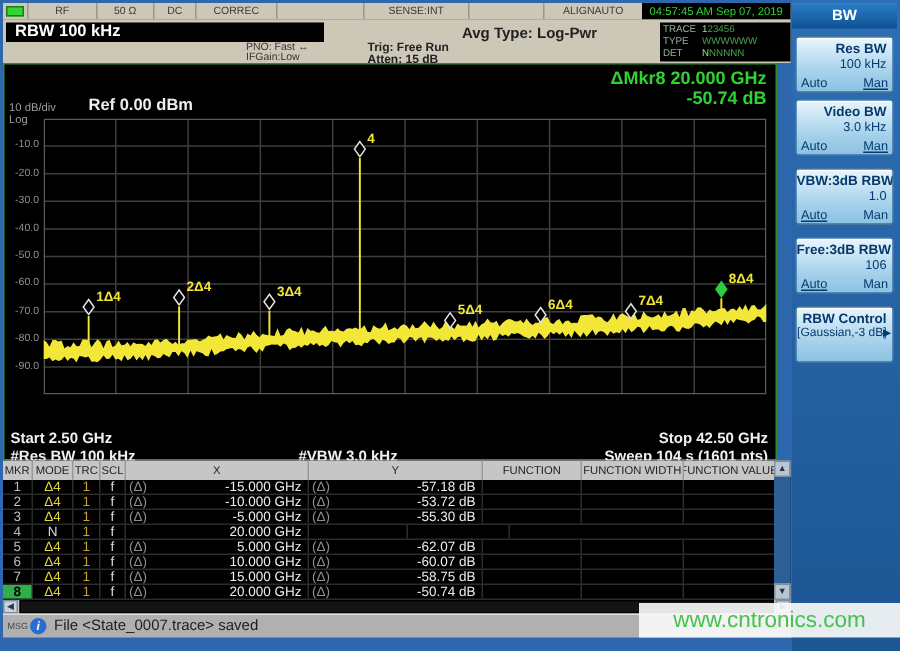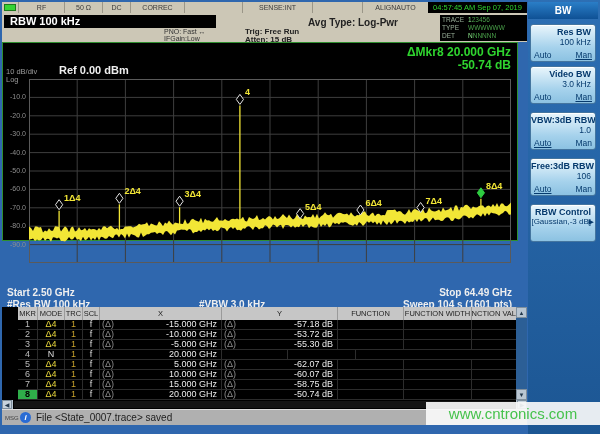--- a/index.html
+++ b/index.html
@@ -19,32 +19,32 @@
   .meas-title{position:absolute;left:2px;top:2px;width:212px;height:13px;background:#000;color:#fff;font-size:11px;font-weight:bold;line-height:13px;padding-left:6px;}
   .small-ann{position:absolute;font-size:7px;color:#333;white-space:nowrap;}
   .bold-ann{position:absolute;font-size:8px;font-weight:bold;color:#222;white-space:nowrap;}
   .trace-box{position:absolute;left:438px;top:2px;width:87px;height:26px;background:#000;padding:1px 2px;}
   .tl-row{display:flex;height:8px;font-size:6.5px;line-height:8px;}
   .tl-lab{width:26px;color:#9ab09a;}
   .tl-ch{width:9px;text-align:center;color:#49a049;}
   .tl-ch.on{color:#8fe98f;}
 
   
-  .display{position:absolute;left:0;top:40px;width:516px;height:199px;background:#000;border:1px solid #2f8f2f;}
+  .display{position:absolute;left:0;top:40px;width:516px;height:265px;background:#000;border:1px solid #2f8f2f;}
   .readout{position:absolute;right:6px;top:3px;text-align:right;color:#2fd42f;font-size:12px;font-weight:bold;line-height:13px;white-space:nowrap;}
   .ref{position:absolute;left:56px;top:21px;color:#eee;font-size:11px;font-weight:bold;}
   .scale{position:absolute;left:3px;top:24px;color:#9a9a9a;font-size:7.5px;}
   .logl{position:absolute;left:3px;top:32px;color:#9a9a9a;font-size:7.5px;}
   .ylab{position:absolute;left:0;width:23px;text-align:right;color:#8f8f8f;font-size:7px;}
   .gsvg{position:absolute;left:26px;top:36px;}
   .annot{position:absolute;color:#efefef;font-size:10px;font-weight:bold;white-space:nowrap;}
 
   
   .mtable{position:absolute;left:0;top:305px;width:525px;height:93px;display:flex;background:#000;}
-  .tleft{width:514px;padding-left:16px;}
+  .tleft{width:514px;}
   .thead{display:flex;height:13px;background:#c6c6c6;font-size:7.5px;color:#222;align-items:center;}
   .th{display:flex;align-items:center;justify-content:center;height:100%;border-right:1px solid #9a9a9a;overflow:hidden;white-space:nowrap;}
   .trow{display:flex;height:10px;background:#000;border-bottom:1px solid #2c2c2c;}
   .tc{display:flex;align-items:center;height:100%;border-right:1px solid #2c2c2c;font-size:9px;line-height:9px;overflow:hidden;white-space:nowrap;}
   .w0{width:20px;}.w1{width:27px;}.w2{width:18px;}.w3{width:17px;}.w4{width:122px;}.w5{width:116px;}.w6{width:66px;}.w7{width:68px;}.w8{flex:1;border-right:none;}
   .cen{justify-content:center;}
   .c-mkr{color:#bdbdbd;}
   .c-mkr.sel{background:#2fae4a;color:#000;font-weight:bold;}
   .c-mode{color:#e6d53c;}
   .c-mode.norm{color:#ddd;}
@@ -199,21 +199,21 @@
           <path d="M331.4 126.0 L335.0 131.0 L331.4 136.0 L327.8 131.0 Z" fill="#000" stroke="#e4e4e4" stroke-width="1"></path>
           <text x="336.4" y="127.0" fill="#f2e636" font-size="9" font-weight="bold" font-family="Liberation Sans, DejaVu Sans, sans-serif">6Δ4</text>
           <line x1="391.6" y1="139.5" x2="391.6" y2="134.5" stroke="#f2e636" stroke-width="1.3"></line>
           <path d="M391.6 123.5 L395.2 128.5 L391.6 133.5 L388.0 128.5 Z" fill="#000" stroke="#e4e4e4" stroke-width="1"></path>
           <text x="396.6" y="124.5" fill="#f2e636" font-size="9" font-weight="bold" font-family="Liberation Sans, DejaVu Sans, sans-serif">7Δ4</text>
           <line x1="451.9" y1="134.8" x2="451.9" y2="119.8" stroke="#f2e636" stroke-width="1.3"></line>
           <path d="M451.9 108.8 L455.5 113.8 L451.9 118.8 L448.3 113.8 Z" fill="#2ecc40" stroke="#2ecc40" stroke-width="1"></path>
           <text x="456.9" y="109.8" fill="#f2e636" font-size="9" font-weight="bold" font-family="Liberation Sans, DejaVu Sans, sans-serif">8Δ4</text>
         </svg>
       <div class="annot" style="left:4px;top:244px;">Start 2.50 GHz</div>
-      <div class="annot" style="right:5px;top:244px;">Stop 64.49 GHz</div>
+      <div class="annot" style="right:5px;top:244px;">Stop 42.50 GHz</div>
       <div class="annot" style="left:4px;top:256px;">#Res BW 100 kHz</div>
       <div class="annot" style="left:196px;top:256px;">#VBW 3.0 kHz</div>
       <div class="annot" style="right:5px;top:256px;">Sweep  104 s (1601 pts)</div>
     </div>
 
     <div class="mtable">
       <div class="tleft">
         <div class="thead" id="thead">
             <div class="th w0">MKR</div>
             <div class="th w1">MODE</div>

